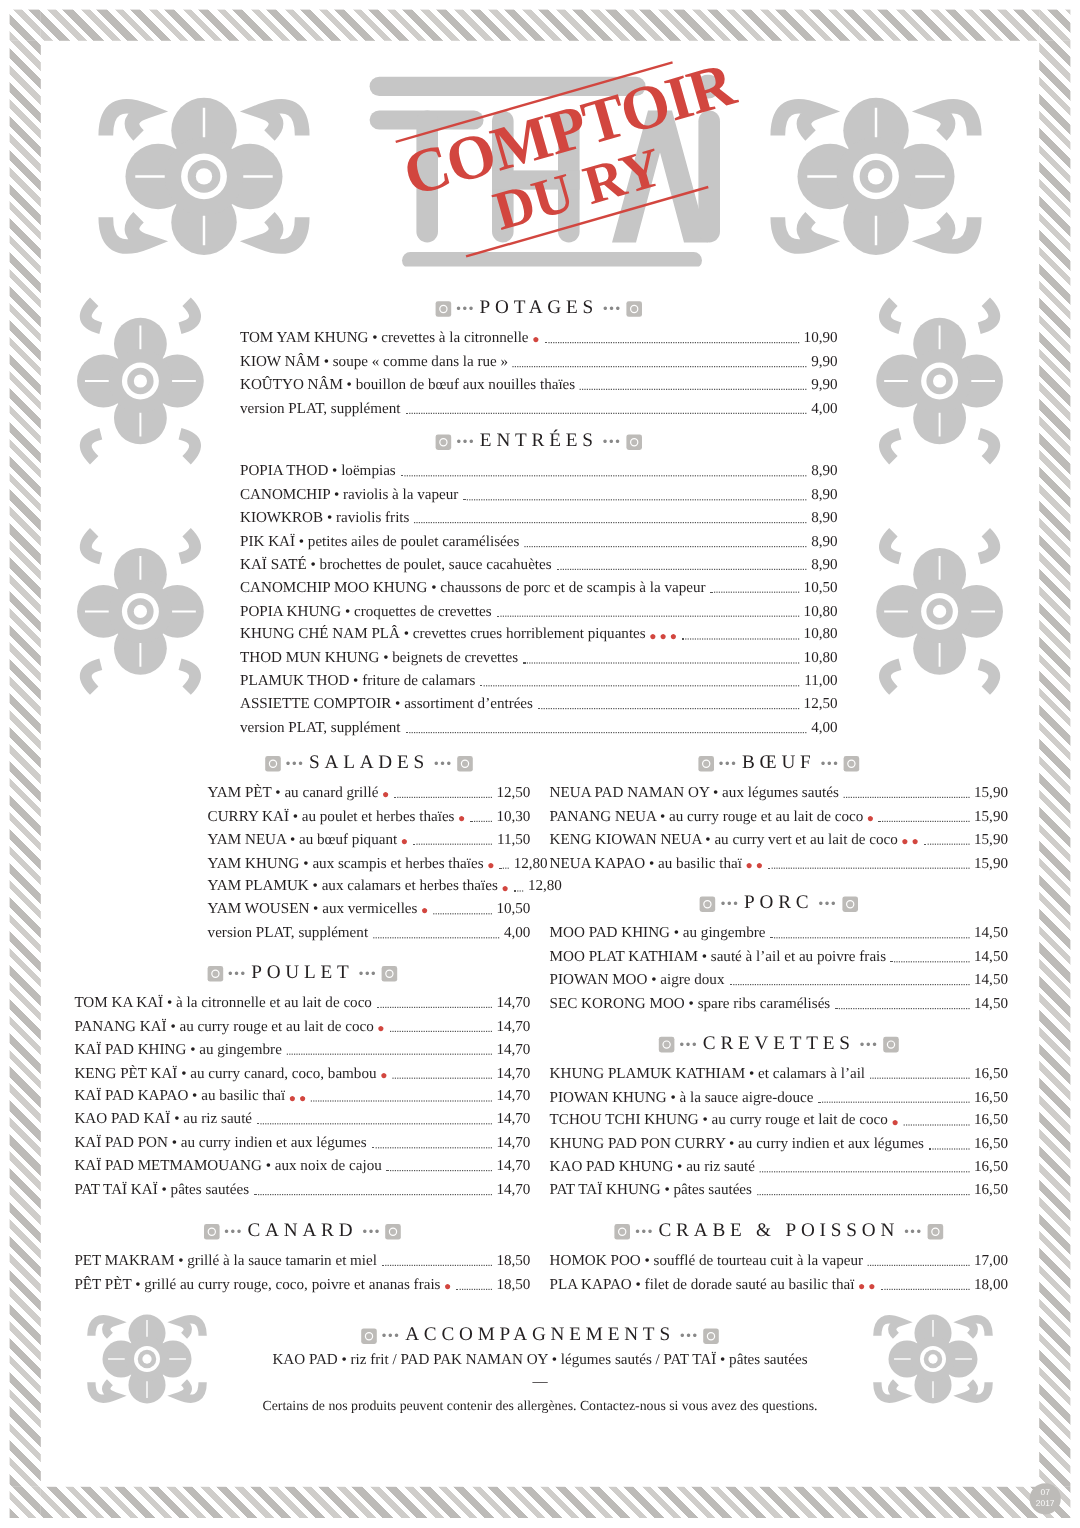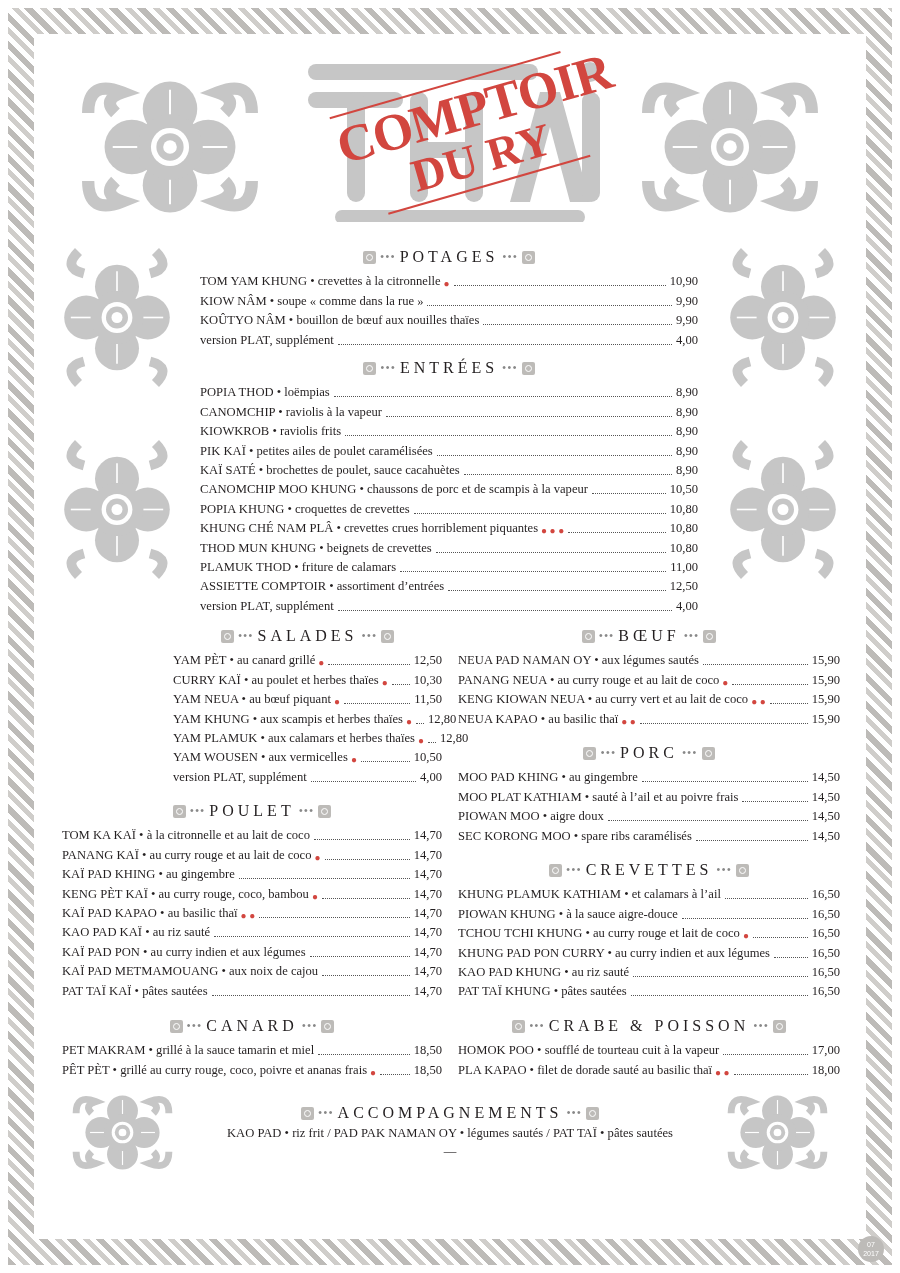--- a/index.html
+++ b/index.html
@@ -370,21 +370,21 @@
         <span class="chili">●</span>
         <span class="lead"></span>
         <span class="price">14,70</span>
       </div>
       <div class="row">
         <span class="name">KAÏ PAD KHING • au gingembre</span>
         <span class="lead"></span>
         <span class="price">14,70</span>
       </div>
       <div class="row">
-        <span class="name">KENG PÈT KAÏ • au curry rouge, coco, bambou</span>
+        <span class="name">KENG PÈT KAÏ • au curry canard, coco, bambou</span>
         <span class="chili">●</span>
         <span class="lead"></span>
         <span class="price">14,70</span>
       </div>
       <div class="row">
         <span class="name">KAÏ PAD KAPAO • au basilic thaï</span>
         <span class="chili">● ●</span>
         <span class="lead"></span>
         <span class="price">14,70</span>
       </div>
@@ -503,18 +503,19 @@
 <div class="footer" style="top:1102px">
   <div class="sec-title">
       <span class="orn"></span>
       <span class="dots">•••</span>
       <span class="t">ACCOMPAGNEMENTS</span>
       <span class="dots">•••</span>
       <span class="orn"></span>
     </div>
   <div style="height:18px">KAO PAD • riz frit / PAD PAK NAMAN OY • légumes sautés / PAT TAÏ • pâtes sautées</div>
   <div style="height:18px">—</div>
+  <div class="small" style="margin-top:4px">Certains de nos produits peuvent contenir des allergènes. Contactez-nous si vous avez des questions.</div>
 </div>
 
 <div style="position:absolute;left:858px;top:1236px;width:26px;height:26px;border-radius:50%;background:#bdbbb8;color:#fff;font-size:7px;font-family:'Liberation Sans',sans-serif;text-align:center;line-height:9px;padding-top:4px;box-sizing:border-box;">
   <div>07</div>
   <div>2017</div>
 </div>
 
 </body></html>

